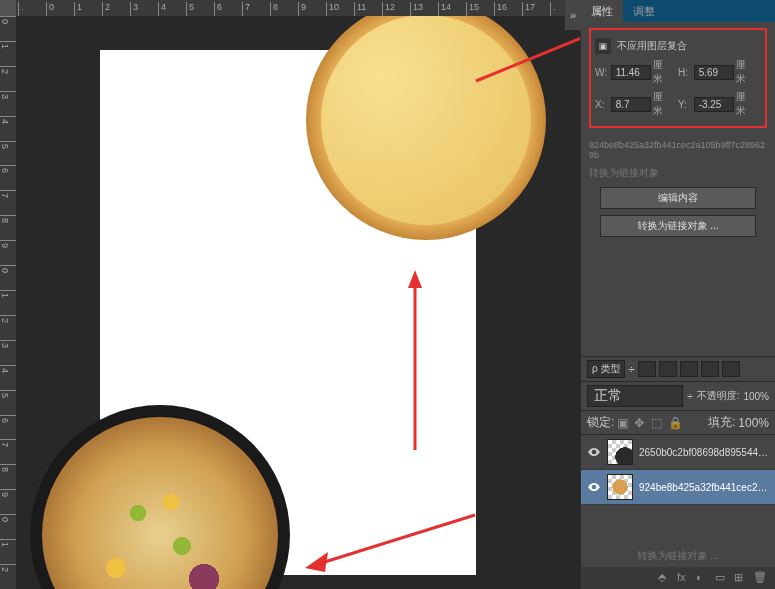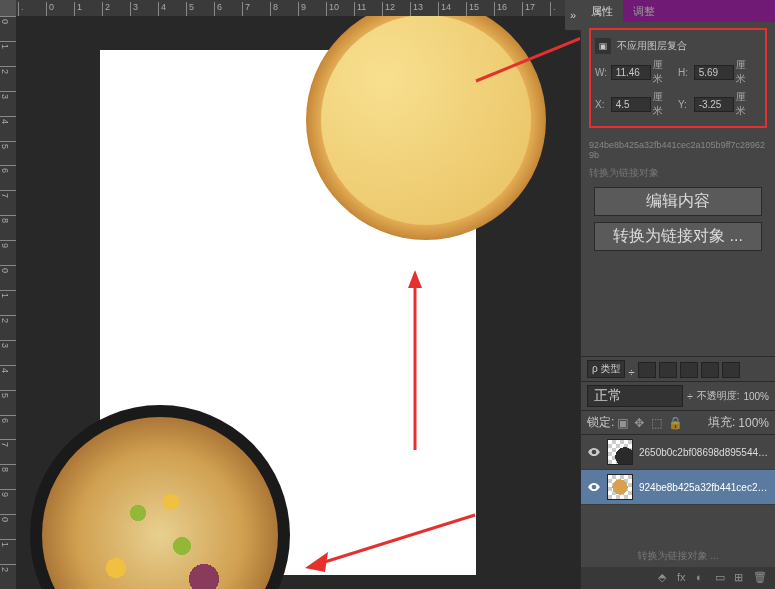--- a/index.html
+++ b/index.html
@@ -11,37 +11,37 @@
 .canvas{position:absolute;top:34px;left:84px;width:376px;height:525px;background:#fff}
 .pizza1{position:absolute;top:-50px;right:-70px;width:240px;height:240px;border-radius:50%;background:radial-gradient(circle at 50% 50%,#f5d27a 0%,#e8b55a 60%,#c88a3a 70%,#a6652a 75%,#8b4a1a 100%)}
 .pizza1::before{content:"";position:absolute;inset:15px;border-radius:50%;background:radial-gradient(circle at 30% 30%,#f8e090,#e8c060),repeating-conic-gradient(#d94020 0 15deg,transparent 15deg 45deg)}
 .pizza2{position:absolute;bottom:-90px;left:-70px;width:260px;height:260px;border-radius:50%;background:#1a1a1a}
 .pizza2::before{content:"";position:absolute;inset:12px;border-radius:50%;background:radial-gradient(circle,#e8d090 0%,#d0a050 50%,#8a5020 90%)}
 .pizza2::after{content:"";position:absolute;inset:20px;border-radius:50%;background:radial-gradient(circle at 40% 40%,#93b838 0 8px,transparent 8px),radial-gradient(circle at 60% 55%,#93b838 0 9px,transparent 9px),radial-gradient(circle at 30% 65%,#f0c040 0 10px,transparent 10px),radial-gradient(circle at 55% 35%,#f0c040 0 8px,transparent 8px),radial-gradient(circle at 70% 70%,#8a3a5a 0 15px,transparent 15px)}
 .arrow{position:absolute;pointer-events:none}
 .arrow-line{stroke:#e53030;stroke-width:3;fill:none}
 .arrow-head{fill:#e53030}
 .right-panel{position:absolute;top:0;right:0;width:194px;height:589px;background:#454545;border-left:1px solid #2a2a2a;display:flex;flex-direction:column}
-.tabs{display:flex;background:#701a75;height:22px;align-items:center}
+.tabs{display:flex;background:#0c4a6e;height:22px;align-items:center}
 .tab{padding:0 10px;font-size:11px;color:#999;height:22px;line-height:22px}
 .tab.active{background:#454545;color:#ddd}
 .prop-body{padding:6px 8px;flex:0 0 auto}
 .hl{border:2px solid #e53030;padding:4px;margin-bottom:4px}
 .prop-row{display:flex;align-items:center;margin:4px 0;font-size:10px}
 .prop-icon{width:16px;height:16px;background:#333;margin-right:6px;display:flex;align-items:center;justify-content:center;font-size:9px}
 .prop-label{color:#aaa;width:18px}
 .prop-val{background:#333;border:1px solid #222;padding:1px 4px;margin-right:2px;min-width:30px;display:inline-block}
 .prop-unit{color:#aaa;margin-right:8px}
 .hash{color:#888;font-size:9px;word-break:break-all;padding:2px 8px}
 .gray-text{color:#777;padding:4px 8px;font-size:10px}
-.btn{background:#5a5a5a;border:1px solid #2a2a2a;color:#ddd;padding:3px 10px;margin:3px auto;display:block;font-size:16px;cursor:pointer;width:168px;text-align:center}
+.btn{background:#5a5a5a;border:1px solid #2a2a2a;color:#ddd;padding:3px 10px;margin:3px auto;display:block;font-size:10px;cursor:pointer;width:156px;text-align:center}
 .spacer{flex:1}
 .layers-panel{background:#454545;border-top:1px solid #2a2a2a}
 .layer-tabs{display:flex;background:#383838;height:22px}
-.layer-filter{display:flex;align-items:flex-end;padding:3px 6px;gap:3px;border-bottom:1px solid #2a2a2a}
+.layer-filter{display:flex;align-items:center;padding:3px 6px;gap:3px;border-bottom:1px solid #2a2a2a}
 .filter-sel{background:#333;border:1px solid #222;color:#ccc;font-size:10px;padding:1px 4px;flex:0 0 auto}
 .filter-ico{width:16px;height:14px;background:#333;border:1px solid #222}
 .blend-row{display:flex;align-items:center;padding:3px 6px;gap:4px;border-bottom:1px solid #2a2a2a;font-size:10px}
 .blend-sel{background:#333;border:1px solid #222;color:#ccc;font-size:14px;padding:1px 6px;flex:1}
 .lock-row{display:flex;align-items:center;padding:3px 6px;gap:3px;border-bottom:1px solid #2a2a2a;font-size:12px}
 .lock-ico{width:14px;height:14px;opacity:.6}
 .layer{display:flex;align-items:center;padding:4px 6px;gap:6px;border-bottom:1px solid #3a3a3a}
 .layer.sel{background:#5a7aa0}
 .eye{width:14px;height:14px;flex:0 0 auto}
 .eye svg{width:14px;height:14px}
@@ -141,21 +141,21 @@
       <div class="prop-row">
         <span class="prop-label">W:</span>
         <span class="prop-val">11.46</span>
         <span class="prop-unit">厘米</span>
         <span class="prop-label">H:</span>
         <span class="prop-val">5.69</span>
         <span class="prop-unit">厘米</span>
       </div>
       <div class="prop-row">
         <span class="prop-label">X:</span>
-        <span class="prop-val">4.5</span>
+        <span class="prop-val">8.7</span>
         <span class="prop-unit">厘米</span>
         <span class="prop-label">Y:</span>
         <span class="prop-val">-3.25</span>
         <span class="prop-unit">厘米</span>
       </div>
     </div>
   </div>
   <div class="hash">924be8b425a32fb441cec2a105b9ff7c289629b</div>
   <div class="gray-text">转换为链接对象</div>
   <button class="btn">编辑内容</button>

